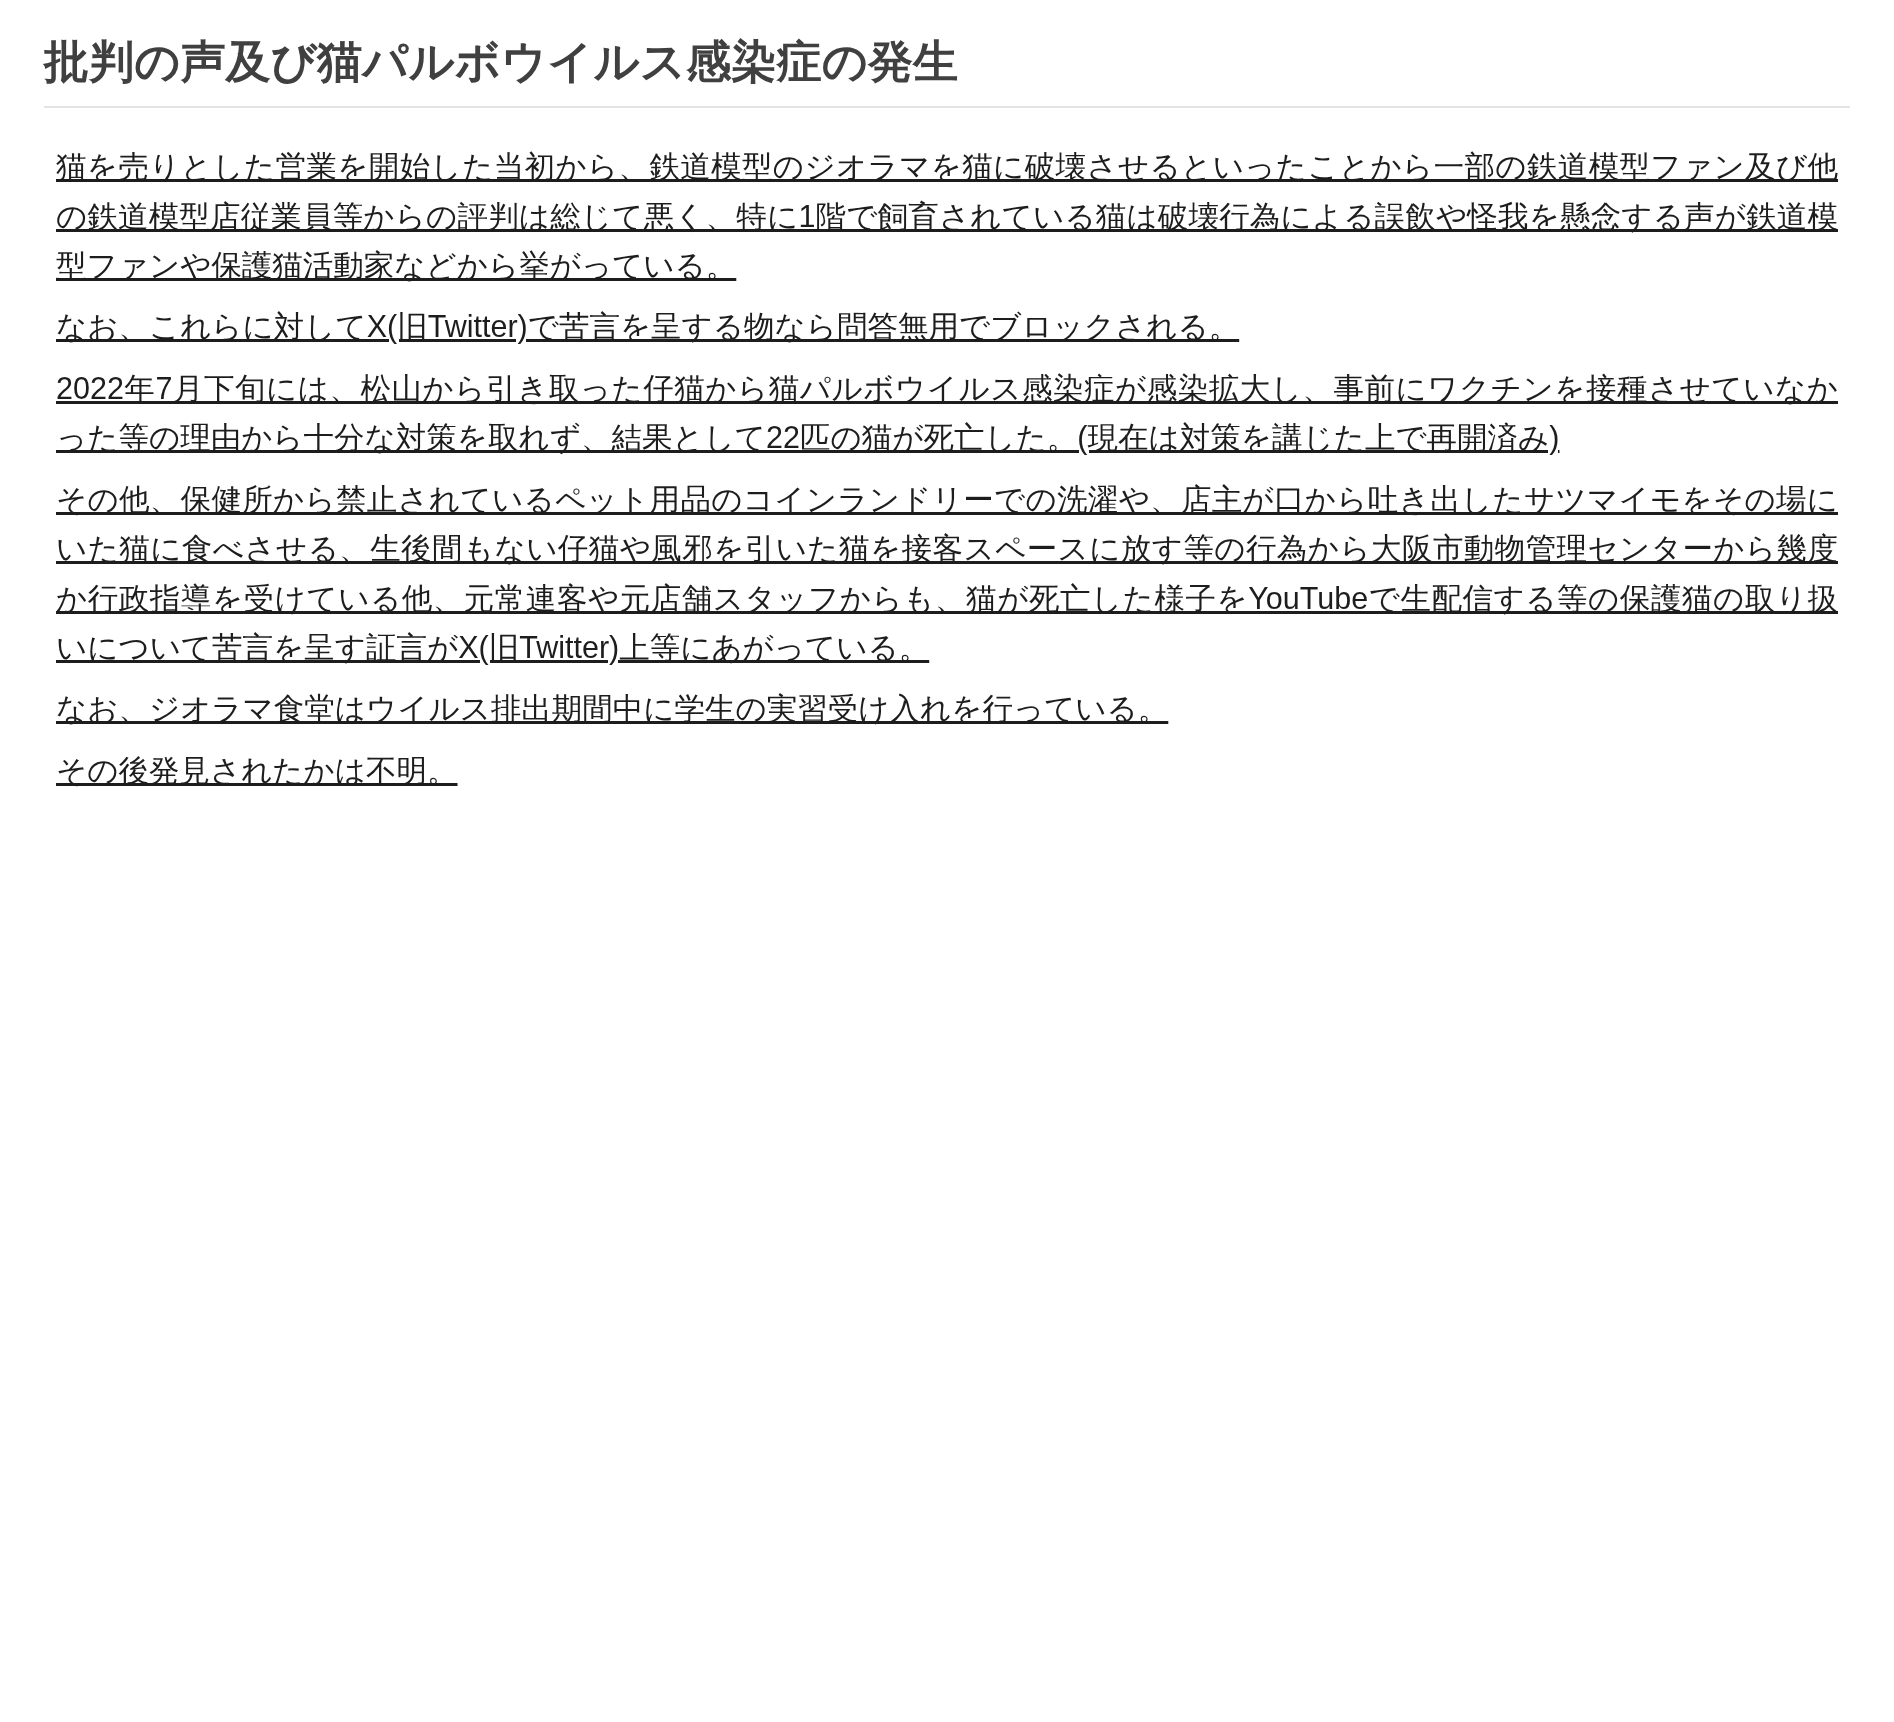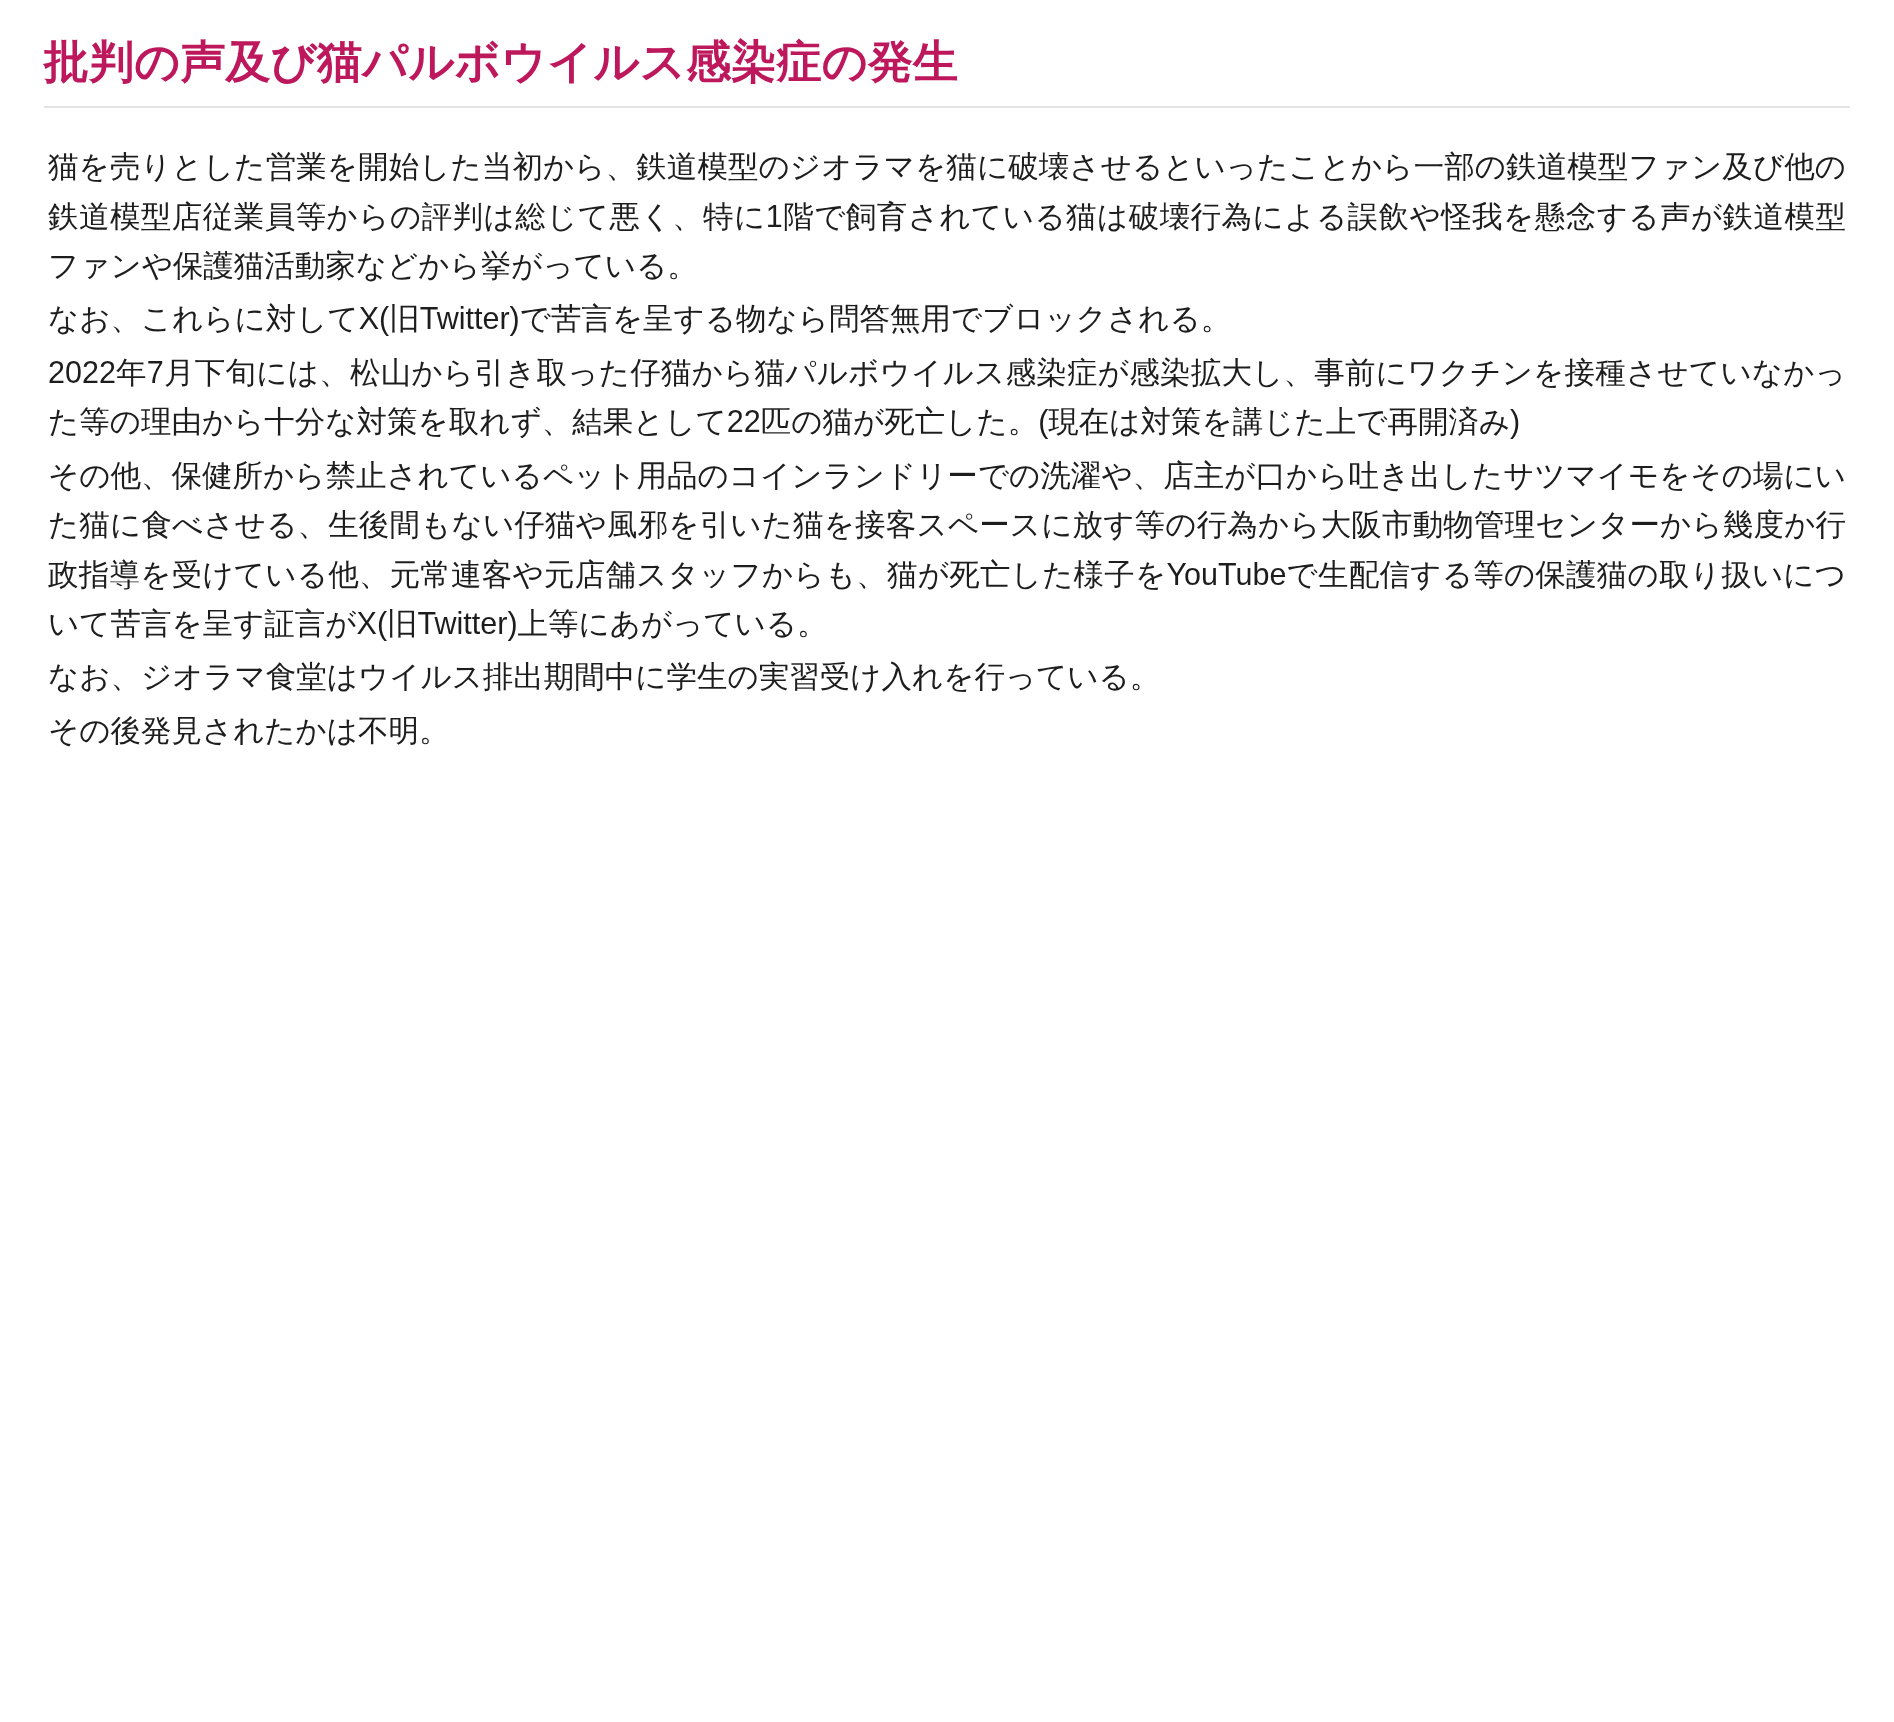--- a/index.html
+++ b/index.html
@@ -15,40 +15,41 @@
     -webkit-font-smoothing: antialiased;
   }
   .page {
     padding: 34px 44px 40px 44px;
     box-sizing: border-box;
   }
   .section-heading {
     font-size: 45px;
     font-weight: bold;
     line-height: 1.25;
-    color: #be185d;
+    color: #404040;
     margin: 0 0 16px 0;
     letter-spacing: 0.2px;
   }
   .heading-rule {
     height: 2px;
     background: #e3e3e3;
     margin: 0 0 34px 0;
     width: 100%;
   }
   .body-text {
     font-size: 30.5px;
     line-height: 1.62;
     color: #1d1d1d;
     text-align: justify;
     text-justify: inter-character;
   }
   .body-text p {
-    margin: 4px;
+    margin: 12px;
     padding: 0;
+    text-decoration: underline;
   }
 </style>
 </head>
 <body>
 
 <div class="page">
 
   <h2 class="section-heading">批判の声及び猫パルボウイルス感染症の発生</h2>
 
   <div class="heading-rule"></div>

